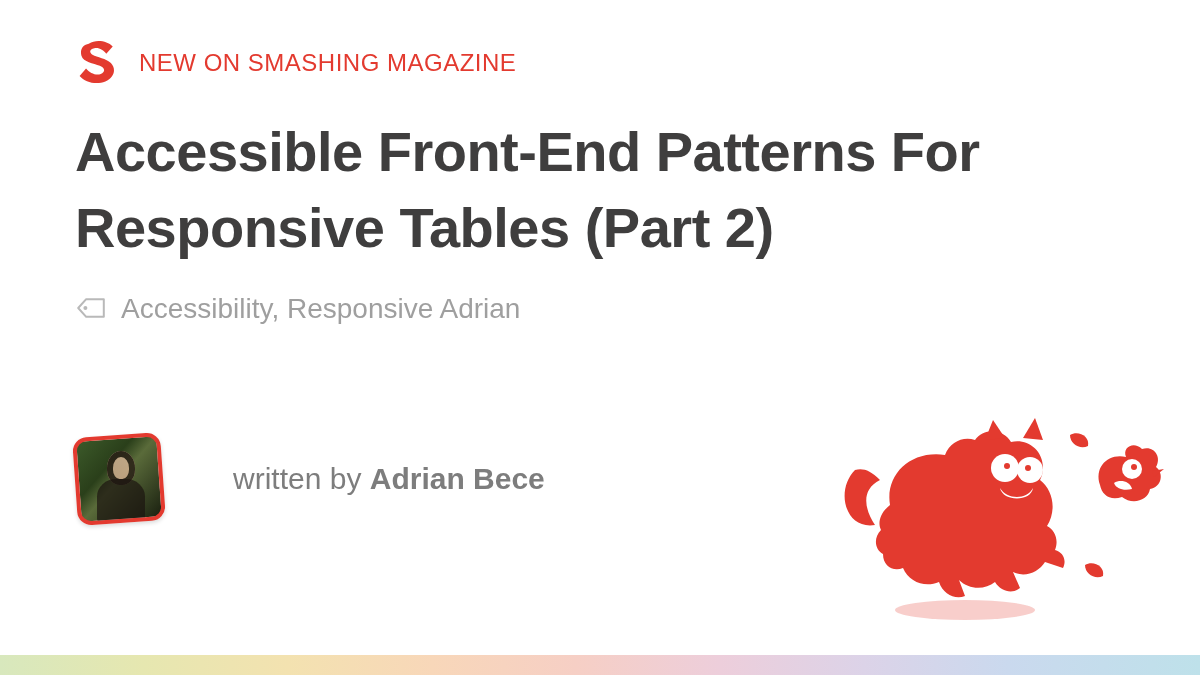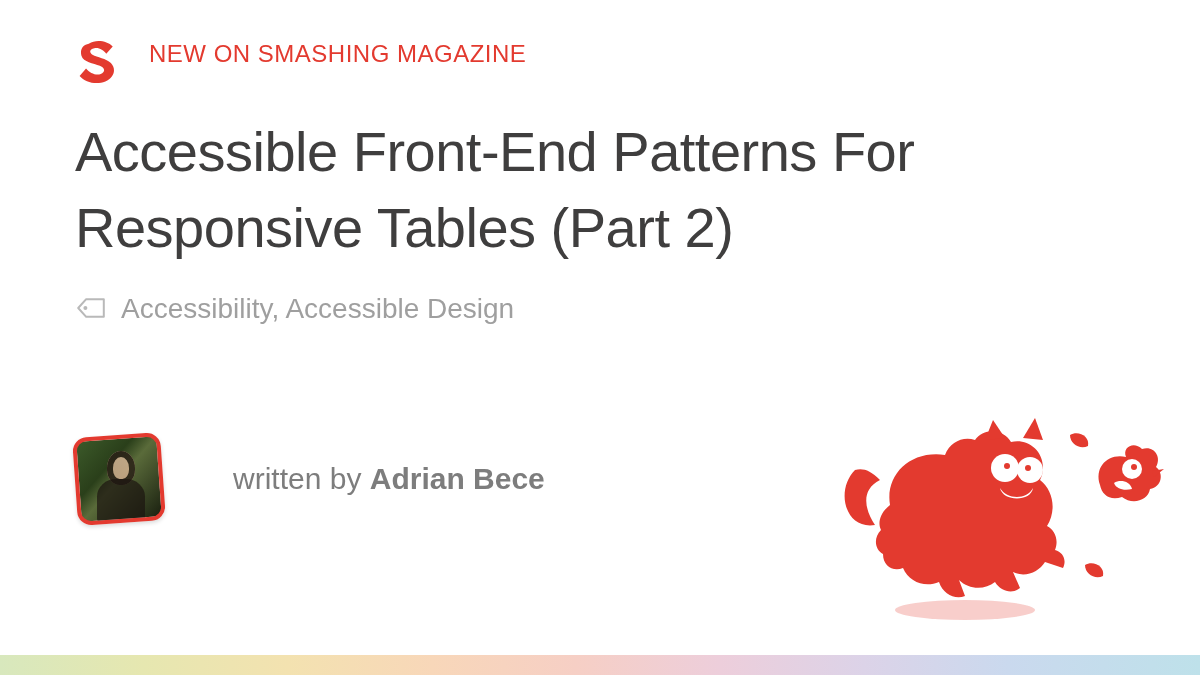--- a/index.html
+++ b/index.html
@@ -9,41 +9,42 @@
     font-family: -apple-system, BlinkMacSystemFont, "Segoe UI", Helvetica, Arial, sans-serif;
     background: #ffffff;
     position: relative;
     overflow: hidden;
   }
   .container {
     padding: 40px 75px 0 75px;
   }
   .kicker-row {
     display: flex;
-    gap: 28px;
+    align-items: center;
+    gap: 18px;
     margin-bottom: 28px;
   }
   .logo {
     width: 46px;
     height: 46px;
     display: flex;
     align-items: center;
     justify-content: center;
   }
   .logo svg { width: 46px; height: 46px; }
   .kicker {
     color: #e33a2f;
     font-size: 24px;
     font-weight: 500;
     letter-spacing: 0.5px;
   }
   .title {
     color: #3f3e3e;
     font-size: 56px;
-    font-weight: 400;
+    font-weight: 700;
     line-height: 1.35;
     letter-spacing: -0.5px;
     margin-bottom: 28px;
   }
   .tags-row {
     display: flex;
     align-items: center;
     gap: 14px;
     margin-bottom: 110px;
   }
@@ -149,21 +150,21 @@
 
   <h1 class="title">Accessible Front-End Patterns For Responsive Tables (Part 2)</h1>
 
   <div class="tags-row">
     <span class="tag-icon">
       <svg viewBox="0 0 40 30" fill="none" stroke="#b9b9b9" stroke-width="2.5" stroke-linejoin="round">
         <path d="M4 15 L14 4 L36 4 L36 26 L14 26 Z"></path>
         <circle cx="13" cy="15" r="2.5" fill="#b9b9b9" stroke="none"></circle>
       </svg>
     </span>
-    <span class="tags">Accessibility, Accessible Design</span>
+    <span class="tags">Accessibility, Responsive Adrian</span>
   </div>
 
   <div class="author-row">
     <div class="avatar-wrap">
       <div class="avatar-face"></div>
     </div>
     <div class="byline">
       <span>written by </span><span class="author-name">Adrian Bece</span>
     </div>
   </div>

